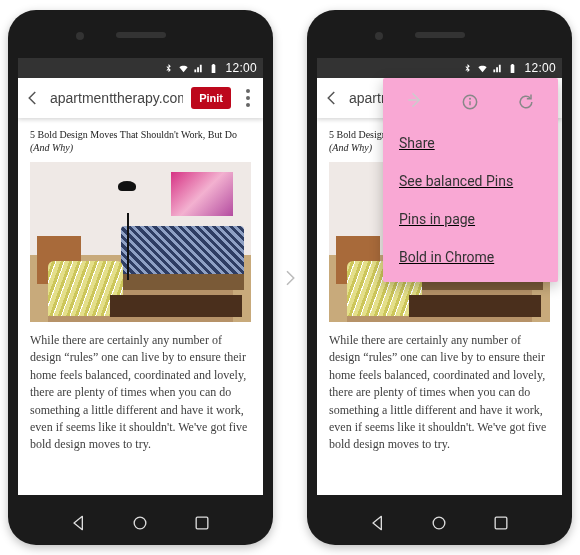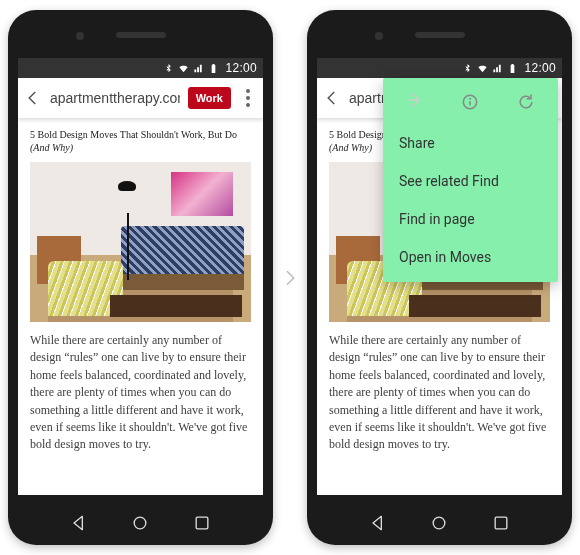--- a/index.html
+++ b/index.html
@@ -154,25 +154,26 @@
     font-size: 12px;
     line-height: 1.45;
     color:#404040;
   }
   
   .menu {
     position:absolute;
     top: 20px;
     right: 4px;
     width: 175px;
-    background:#86efac;
+    background:#f9a8d4;
     box-shadow: 0 4px 14px rgba(0,0,0,0.25);
     border-radius: 2px;
     z-index: 20;
     padding: 2px 0 6px 0;
+    text-decoration: underline;
   }
   .menu-icons {
     display:flex;
     justify-content: space-around;
     align-items:center;
     padding: 10px 4px;
   }
   .menu-icons svg { width:20px; height:20px; }
   .menu-icons .stroke { fill:none; stroke:#888; stroke-width:1.8; }
   .menu-icons .dim .stroke { stroke:#ccc; }
@@ -214,21 +215,21 @@
             <path fill="#fff" d="M15 4h-1V2h-4v2H9a1 1 0 00-1 1v16a1 1 0 001 1h6a1 1 0 001-1V5a1 1 0 00-1-1z"></path>
           </svg>
         <span class="clock">12:00</span>
       </div>
 
       <div class="urlbar">
         <svg class="back" viewBox="0 0 24 24">
             <polyline class="stroke" points="15 4 7 12 15 20"></polyline>
           </svg>
         <div class="site">apartmenttherapy.com</div>
-        <div class="pinit">Work</div>
+        <div class="pinit">Pinit</div>
         <div class="more">
             <span></span>
             <span></span>
             <span></span>
           </div>
       </div>
 
       <div class="content">
         <div class="headline">
           <span>5 Bold Design Moves That Shouldn't Work, But Do </span><span class="italic">(And Why)</span>
@@ -305,23 +306,23 @@
               <circle class="stroke" cx="12" cy="12" r="8"></circle>
               <line class="stroke" x1="12" y1="11" x2="12" y2="16"></line>
               <circle cx="12" cy="8" r="1.2" fill="#888"></circle>
             </svg>
           <svg viewBox="0 0 24 24">
               <path class="stroke" d="M19 12a7 7 0 1 1-2.2-5.1"></path>
               <polyline class="stroke" points="18 3 18 8 13 8"></polyline>
             </svg>
         </div>
         <div class="menu-item">Share</div>
-        <div class="menu-item">See related Find</div>
-        <div class="menu-item">Find in page</div>
-        <div class="menu-item">Open in Moves</div>
+        <div class="menu-item">See balanced Pins</div>
+        <div class="menu-item">Pins in page</div>
+        <div class="menu-item">Bold in Chrome</div>
       </div>
 
       <div class="content">
         <div class="headline">
           <span>5 Bold Design Moves That Shouldn't Work, But Do </span><span class="italic">(And Why)</span>
         </div>
         <div class="hero">
           <div class="wall"></div>
             <div class="floor"></div>
             <div class="rug"></div>

